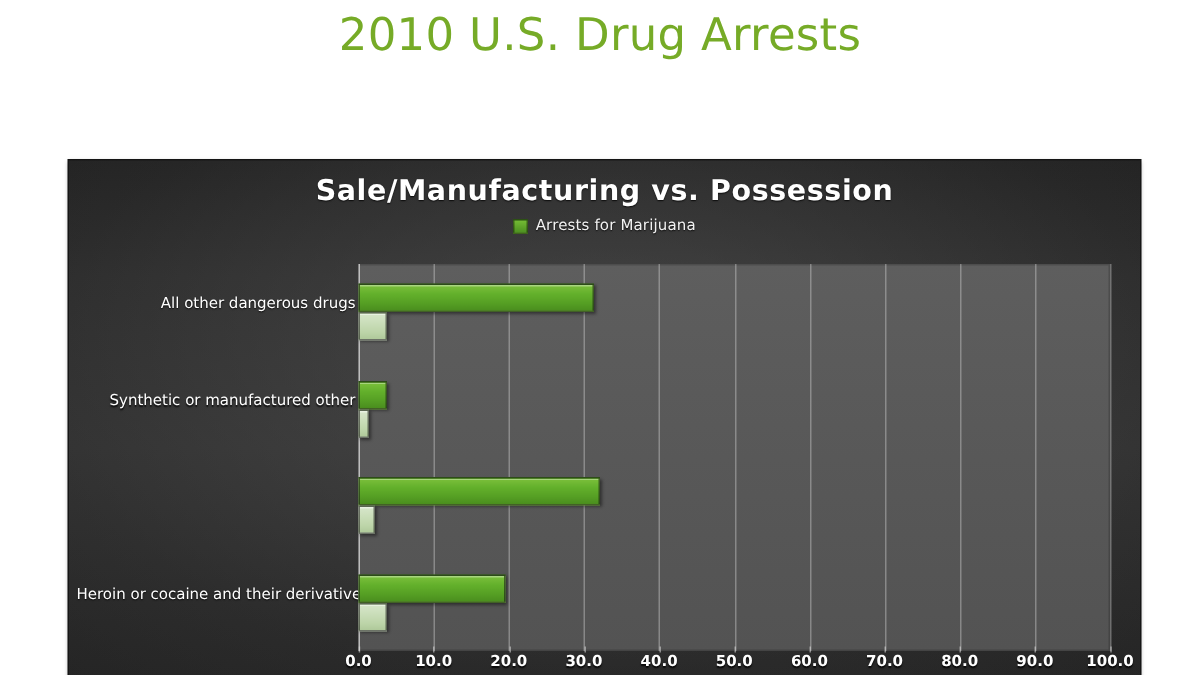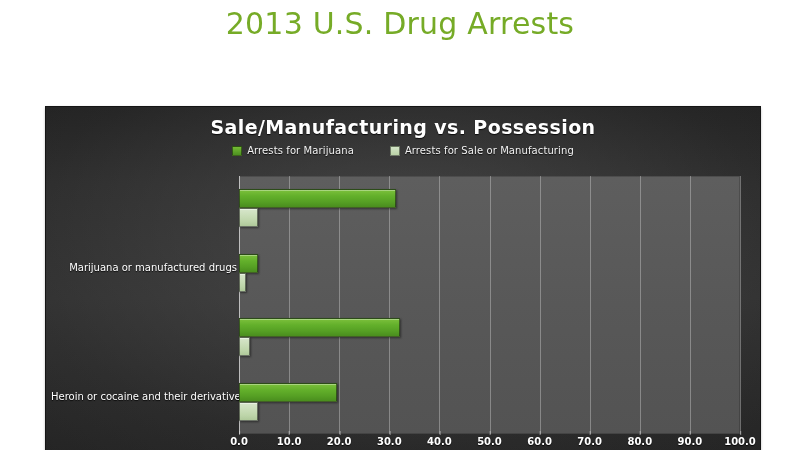--- a/index.html
+++ b/index.html
@@ -106,39 +106,36 @@
     font-weight:bold;
   }
   .tick-mark{
     position:absolute;top:-5px;left:50%;
     width:1px;height:4px;background:rgba(220,220,220,.55);
   }
 </style>
 </head>
 <body>
 
-<div id="page-title">2013 U.S. Drug Arrests</div>
+<div id="page-title">2010 U.S. Drug Arrests</div>
 
 <div id="chart-panel">
 
   <div id="chart-title">Sale/Manufacturing  vs.  Possession</div>
 
   <div id="legend">
     <div class="legend-entry">
       <span class="legend-swatch" style="background:linear-gradient(180deg,#74bb34,#4d9021);"></span>
       <span class="legend-label">Arrests for Marijuana</span>
     </div>
-    <div class="legend-entry">
-      <span class="legend-swatch" style="background:linear-gradient(180deg,#d2e4c6,#bad2a6);"></span>
-      <span class="legend-label">Arrests for Sale or Manufacturing</span>
-    </div>
   </div>
 
   <div id="cat-labels">
-      <div class="cat-label" style="top: 85.75px;">Marijuana or manufactured drugs</div>
+      <div class="cat-label" style="top: 21.25px;">All other dangerous drugs</div>
+      <div class="cat-label" style="top: 85.75px;">Synthetic or manufactured other</div>
       <div class="cat-label" style="top: 214.75px;">Heroin or cocaine and their derivatives</div>
     </div>
 
   <div id="plot-area">
     <div id="gridlines">
         <div class="gridline" style="left: 50.1px;"></div>
         <div class="gridline" style="left: 100.2px;"></div>
         <div class="gridline" style="left: 150.3px;"></div>
         <div class="gridline" style="left: 200.4px;"></div>
         <div class="gridline" style="left: 250.5px;"></div>

